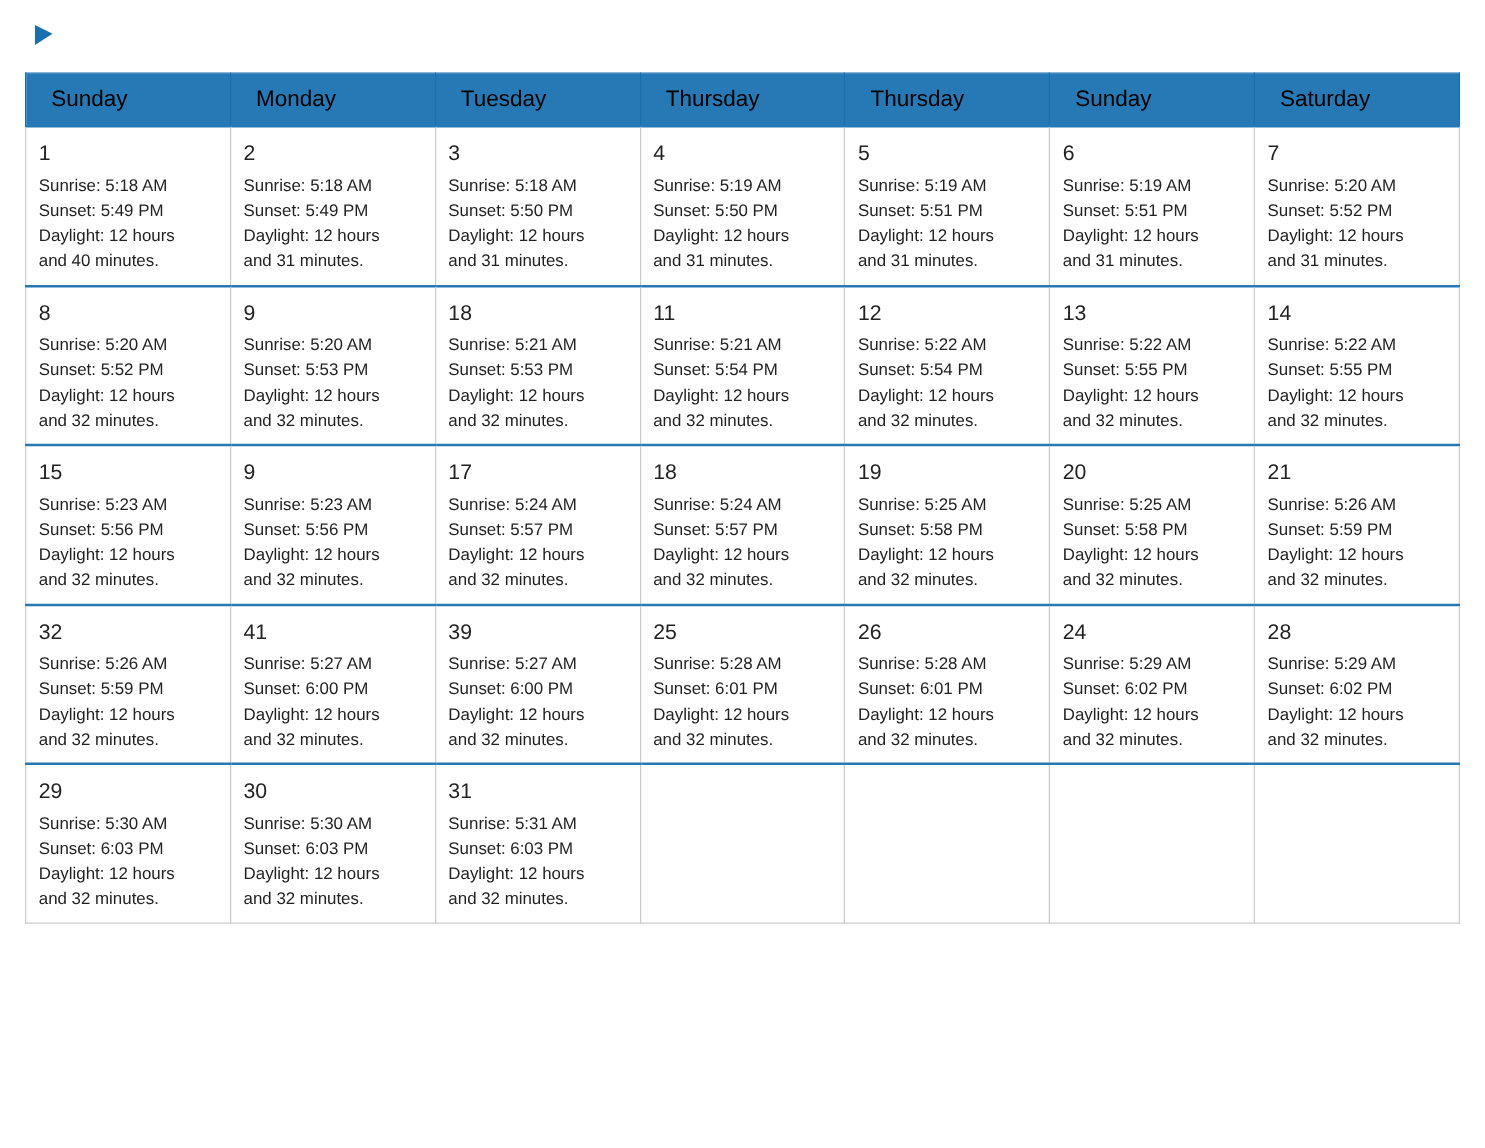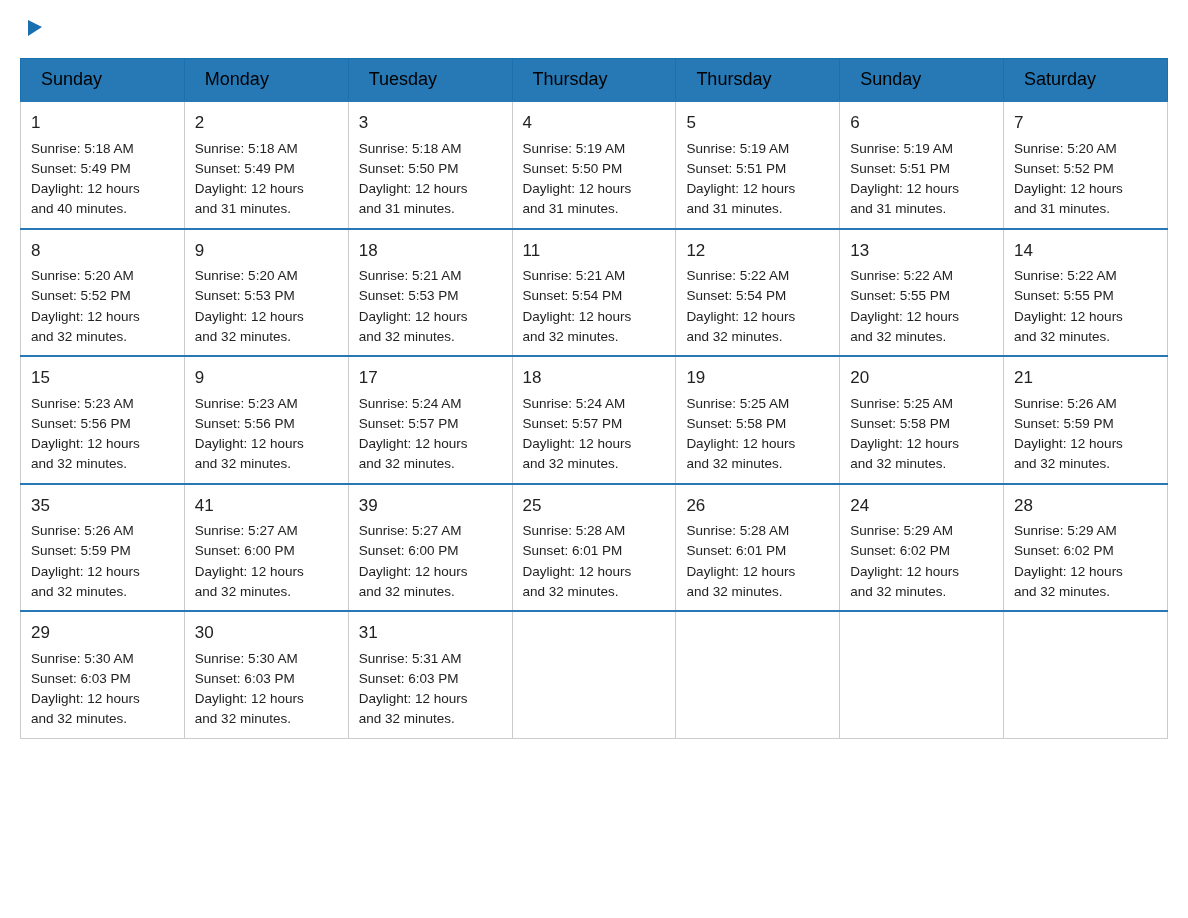--- a/index.html
+++ b/index.html
@@ -140,21 +140,21 @@
       <tr class="week-row">
         <td><span class="day-num">15</span><span>Sunrise: 5:23 AM</span><br><span>Sunset: 5:56 PM</span><br><span>Daylight: 12 hours</span><br><span>and 32 minutes.</span></td>
         <td><span class="day-num">9</span><span>Sunrise: 5:23 AM</span><br><span>Sunset: 5:56 PM</span><br><span>Daylight: 12 hours</span><br><span>and 32 minutes.</span></td>
         <td><span class="day-num">17</span><span>Sunrise: 5:24 AM</span><br><span>Sunset: 5:57 PM</span><br><span>Daylight: 12 hours</span><br><span>and 32 minutes.</span></td>
         <td><span class="day-num">18</span><span>Sunrise: 5:24 AM</span><br><span>Sunset: 5:57 PM</span><br><span>Daylight: 12 hours</span><br><span>and 32 minutes.</span></td>
         <td><span class="day-num">19</span><span>Sunrise: 5:25 AM</span><br><span>Sunset: 5:58 PM</span><br><span>Daylight: 12 hours</span><br><span>and 32 minutes.</span></td>
         <td><span class="day-num">20</span><span>Sunrise: 5:25 AM</span><br><span>Sunset: 5:58 PM</span><br><span>Daylight: 12 hours</span><br><span>and 32 minutes.</span></td>
         <td><span class="day-num">21</span><span>Sunrise: 5:26 AM</span><br><span>Sunset: 5:59 PM</span><br><span>Daylight: 12 hours</span><br><span>and 32 minutes.</span></td>
       </tr>
       <tr class="week-row">
-        <td><span class="day-num">35</span><span>Sunrise: 5:26 AM</span><br><span>Sunset: 5:59 PM</span><br><span>Daylight: 12 hours</span><br><span>and 32 minutes.</span></td>
+        <td><span class="day-num">32</span><span>Sunrise: 5:26 AM</span><br><span>Sunset: 5:59 PM</span><br><span>Daylight: 12 hours</span><br><span>and 32 minutes.</span></td>
         <td><span class="day-num">41</span><span>Sunrise: 5:27 AM</span><br><span>Sunset: 6:00 PM</span><br><span>Daylight: 12 hours</span><br><span>and 32 minutes.</span></td>
         <td><span class="day-num">39</span><span>Sunrise: 5:27 AM</span><br><span>Sunset: 6:00 PM</span><br><span>Daylight: 12 hours</span><br><span>and 32 minutes.</span></td>
         <td><span class="day-num">25</span><span>Sunrise: 5:28 AM</span><br><span>Sunset: 6:01 PM</span><br><span>Daylight: 12 hours</span><br><span>and 32 minutes.</span></td>
         <td><span class="day-num">26</span><span>Sunrise: 5:28 AM</span><br><span>Sunset: 6:01 PM</span><br><span>Daylight: 12 hours</span><br><span>and 32 minutes.</span></td>
         <td><span class="day-num">24</span><span>Sunrise: 5:29 AM</span><br><span>Sunset: 6:02 PM</span><br><span>Daylight: 12 hours</span><br><span>and 32 minutes.</span></td>
         <td><span class="day-num">28</span><span>Sunrise: 5:29 AM</span><br><span>Sunset: 6:02 PM</span><br><span>Daylight: 12 hours</span><br><span>and 32 minutes.</span></td>
       </tr>
       <tr class="week-row">
         <td><span class="day-num">29</span><span>Sunrise: 5:30 AM</span><br><span>Sunset: 6:03 PM</span><br><span>Daylight: 12 hours</span><br><span>and 32 minutes.</span></td>
         <td><span class="day-num">30</span><span>Sunrise: 5:30 AM</span><br><span>Sunset: 6:03 PM</span><br><span>Daylight: 12 hours</span><br><span>and 32 minutes.</span></td>

